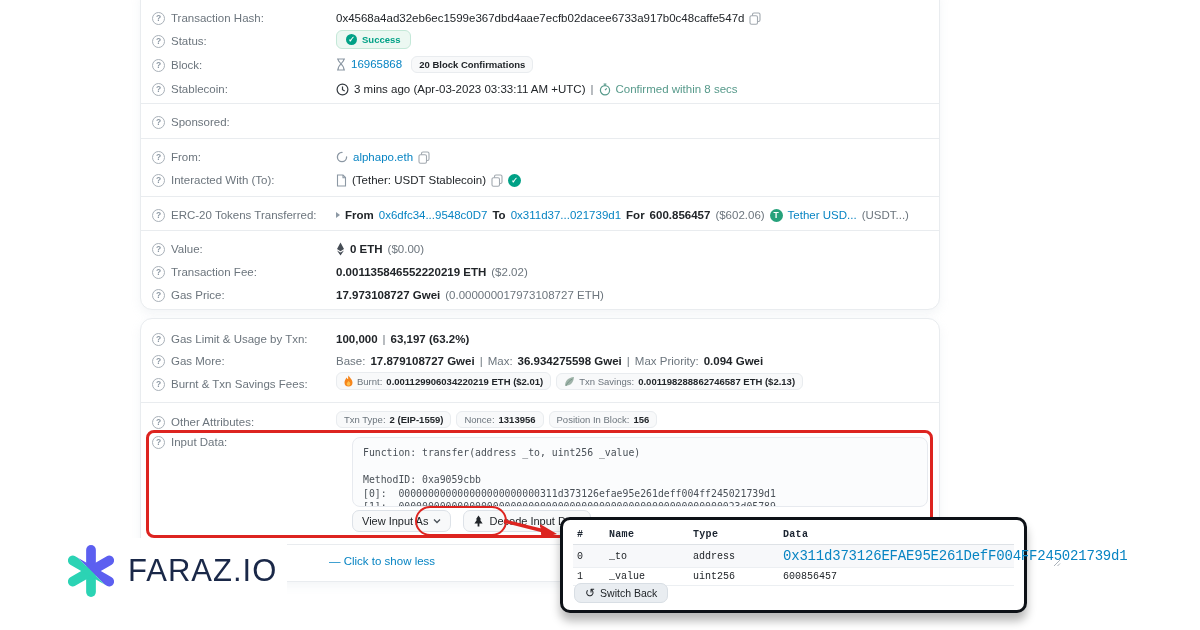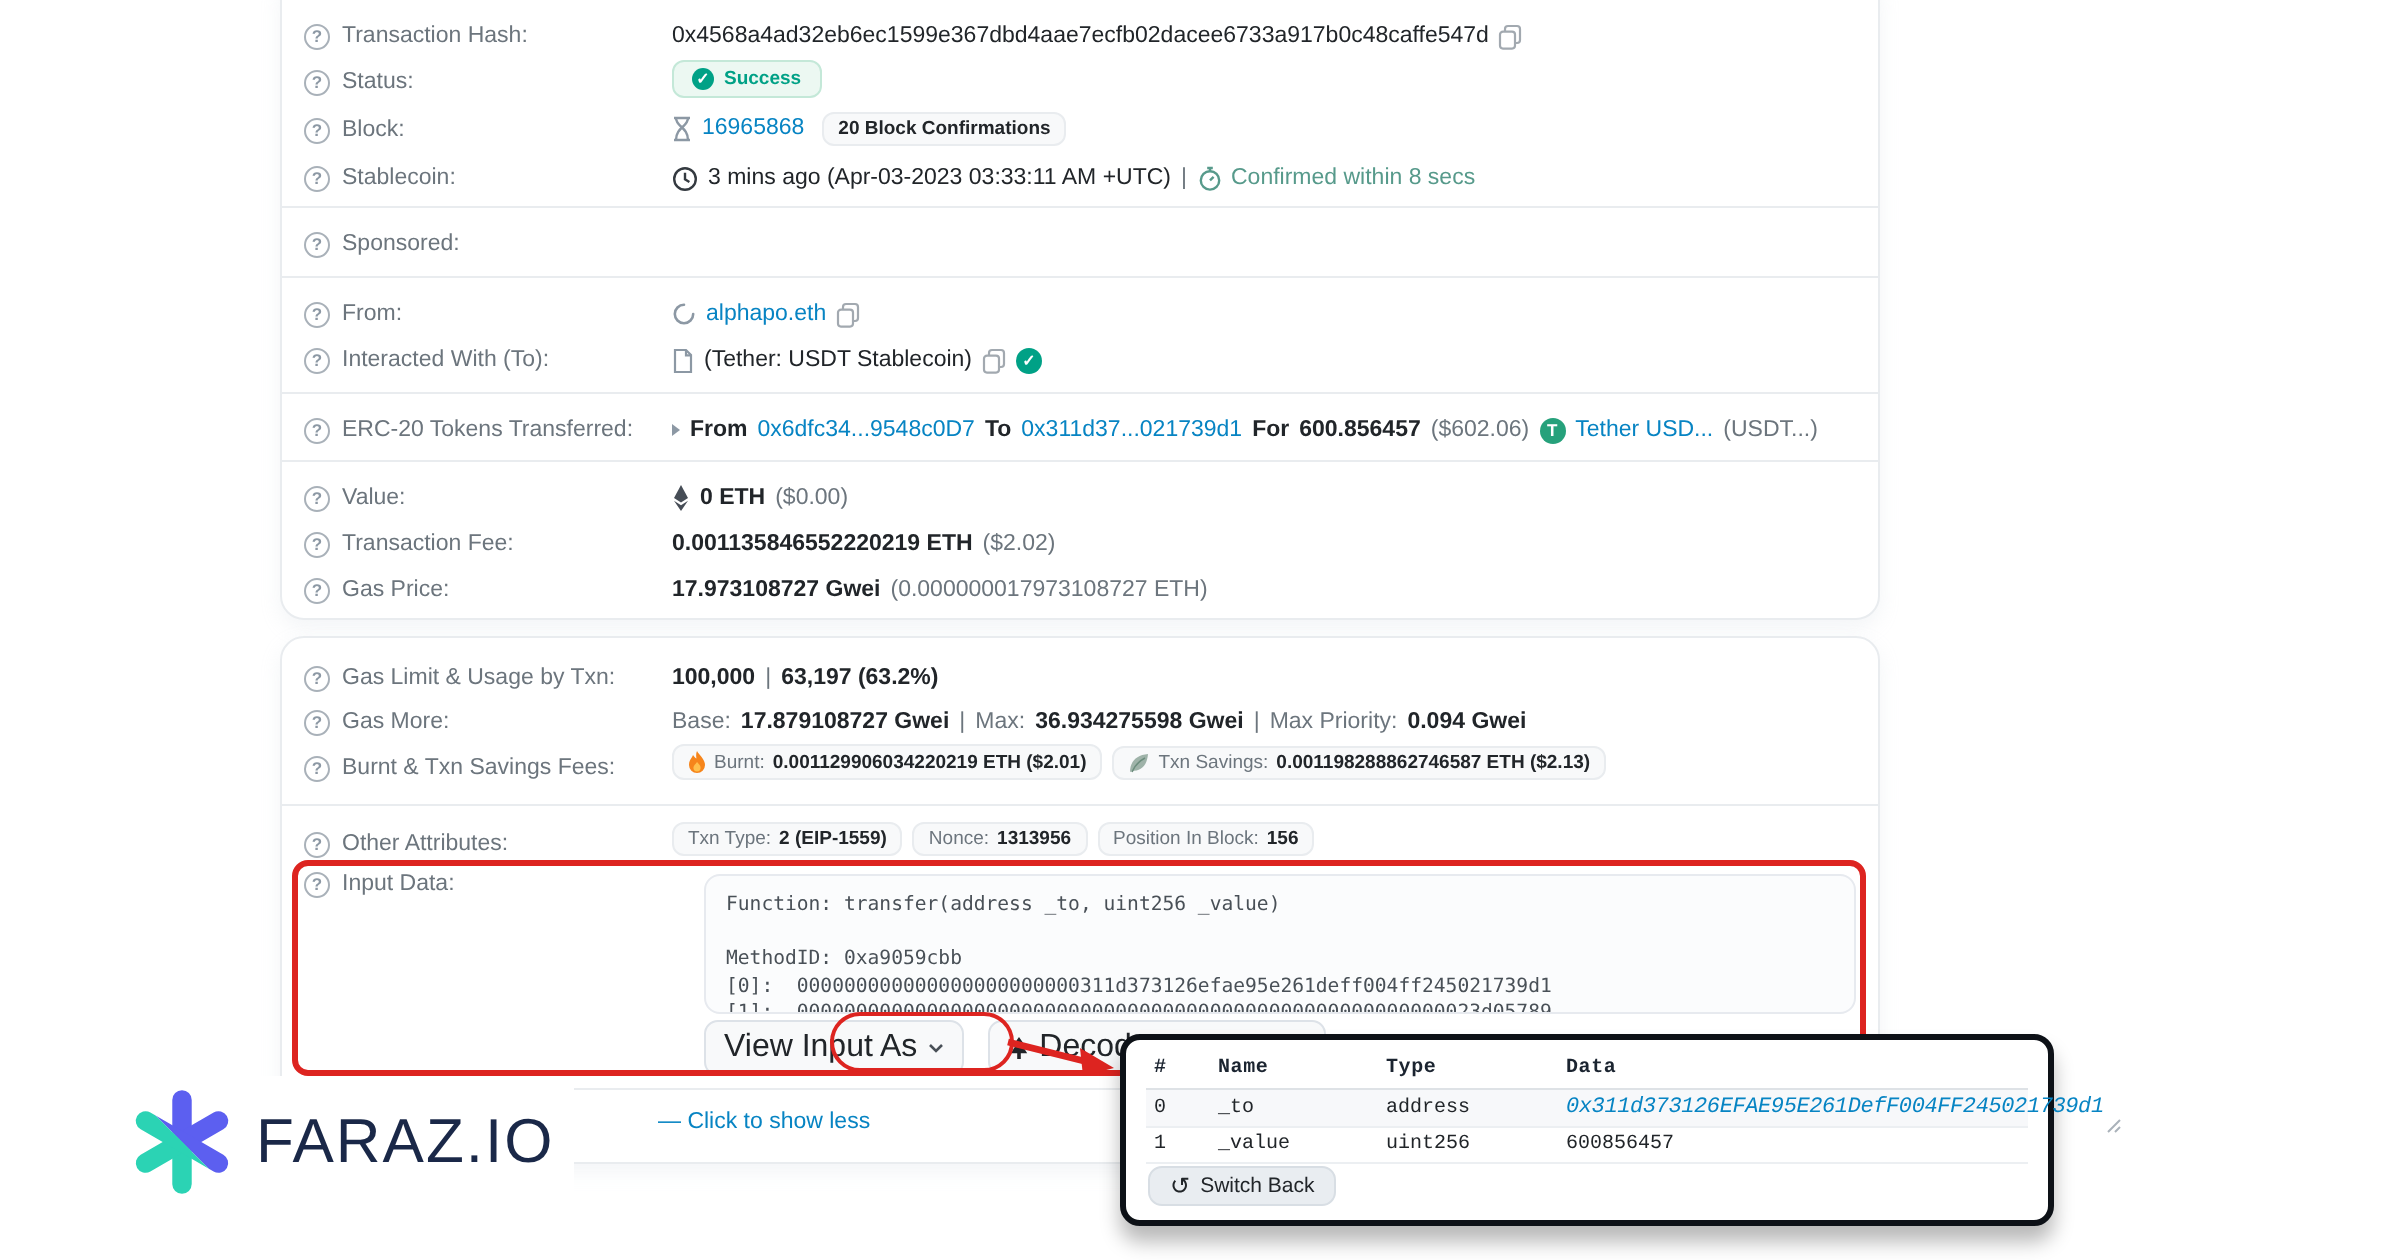--- a/index.html
+++ b/index.html
@@ -49,38 +49,38 @@
   .caret { width:0; height:0; border-left:4px solid #8c98a4; border-top:3.5px solid transparent; border-bottom:3.5px solid transparent; }
   #input-box {
     position:absolute; left:352px; top:437px; width:576px; height:70px;
     background:#fbfcfd; border:1px solid #e7eaef; border-radius:8px; padding:8px 10px;
     font-family:"DejaVu Sans Mono", monospace; font-size:9.8px; line-height:13.5px;
     color:#495057; white-space:pre-wrap; overflow:hidden;
   }
   .resize-grip { position:absolute; right:3px; bottom:2px; }
   .btn {
     display:inline-flex; align-items:center; gap:5px; background:#f8f9fa; border:1px solid #dde2e8;
-    border-radius:7px; padding:4px 9px; font-size:16px; color:#212529; cursor:pointer; white-space:nowrap;
+    border-radius:7px; padding:4px 9px; font-size:11px; color:#212529; cursor:pointer; white-space:nowrap;
   }
   
   .anno { position:absolute; z-index:50; pointer-events:none; }
   #anno-rect { left:146px; top:430px; width:787px; height:108px; border:3px solid #dd2420; border-radius:8px; }
   #anno-pill { left:415px; top:506px; width:92px; height:30px; border:2.5px solid #dd2420; border-radius:15px; }
   
   #popup {
     position:absolute; left:560px; top:517px; width:467px; height:96px; z-index:60;
     background:#fff; border:3px solid #0d1117; border-radius:10px;
     box-shadow:0 8px 10px rgba(0,0,0,.28); padding:5px 10px 0 10px;
     font-family:"Liberation Mono", monospace;
   }
   #popup table { width:100%; border-collapse:collapse; table-layout:fixed; font-size:10px; }
   #popup th { text-align:left; font-weight:bold; color:#1b2430; padding:4px 4px; border-bottom:1px solid #dee2e6; letter-spacing:.3px; }
   #popup td { padding:3px 4px; border-bottom:1px solid #eceff2; color:#212529; }
   #popup tr.striped { background:#f7f8fa; }
-  #popup .addr-link { font-size:11px; letter-spacing:-.2px;font-style:italic; }
+  #popup .addr-link { font-size:14px; letter-spacing:-.2px; }
   #switch-back {
     position:absolute; left:11px; bottom:7px; display:inline-flex; align-items:center; gap:5px;
     background:#e9edf1; border:1px solid #d8dee4; border-radius:7px; padding:3px 10px;
     font-family:"Liberation Sans", sans-serif; font-size:10.5px; color:#212529; cursor:pointer;
   }
   
   #brand {
     position:absolute; left:58px; top:538px; z-index:70; display:flex; align-items:center; gap:10px;
     background:#fff; padding:6px 10px 10px 6px;
   }

